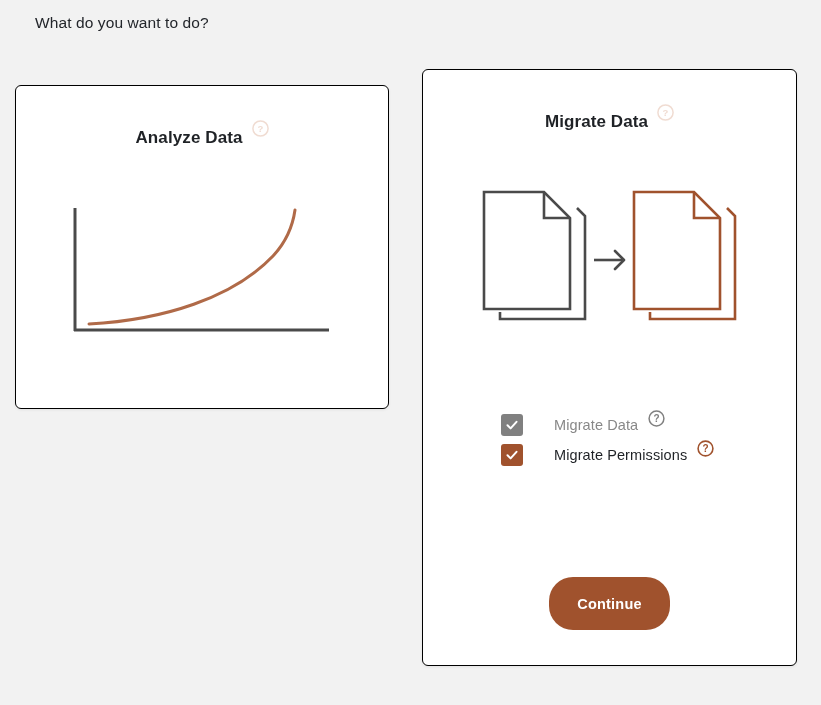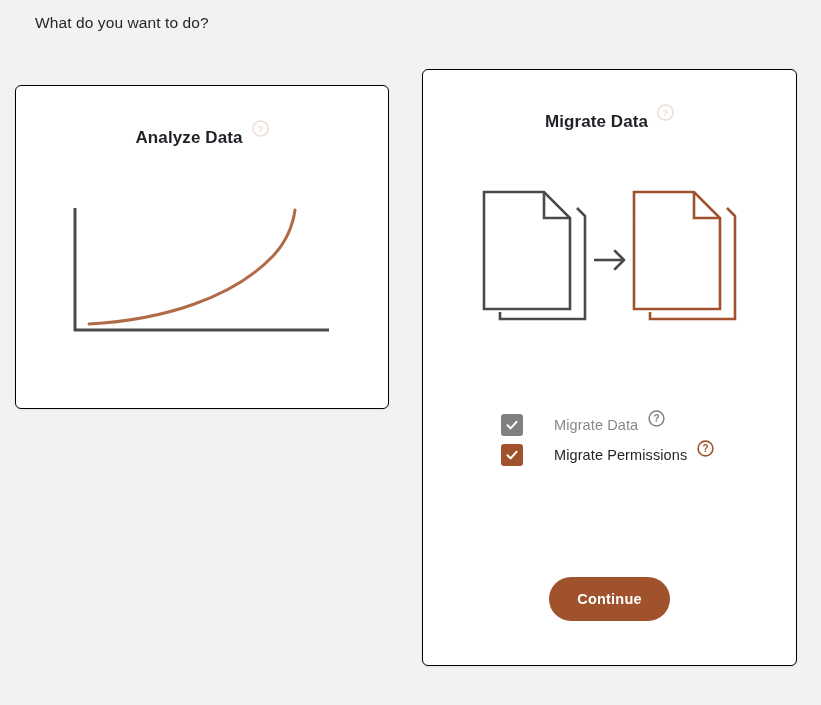--- a/index.html
+++ b/index.html
@@ -147,21 +147,21 @@
     width: 100%;
     display: flex;
     justify-content: center;
   }
   .continue-button {
     background: #a0522d;
     color: #ffffff;
     border: none;
     border-radius: 24px;
     padding: 0 28px;
-    height: 44px;
+    height: 53px;
     font-size: 14.5px;
     font-weight: bold;
     font-family: "Liberation Sans", sans-serif;
     letter-spacing: 0.2px;
     cursor: pointer;
   }
 </style>
 </head>
 <body>
 

